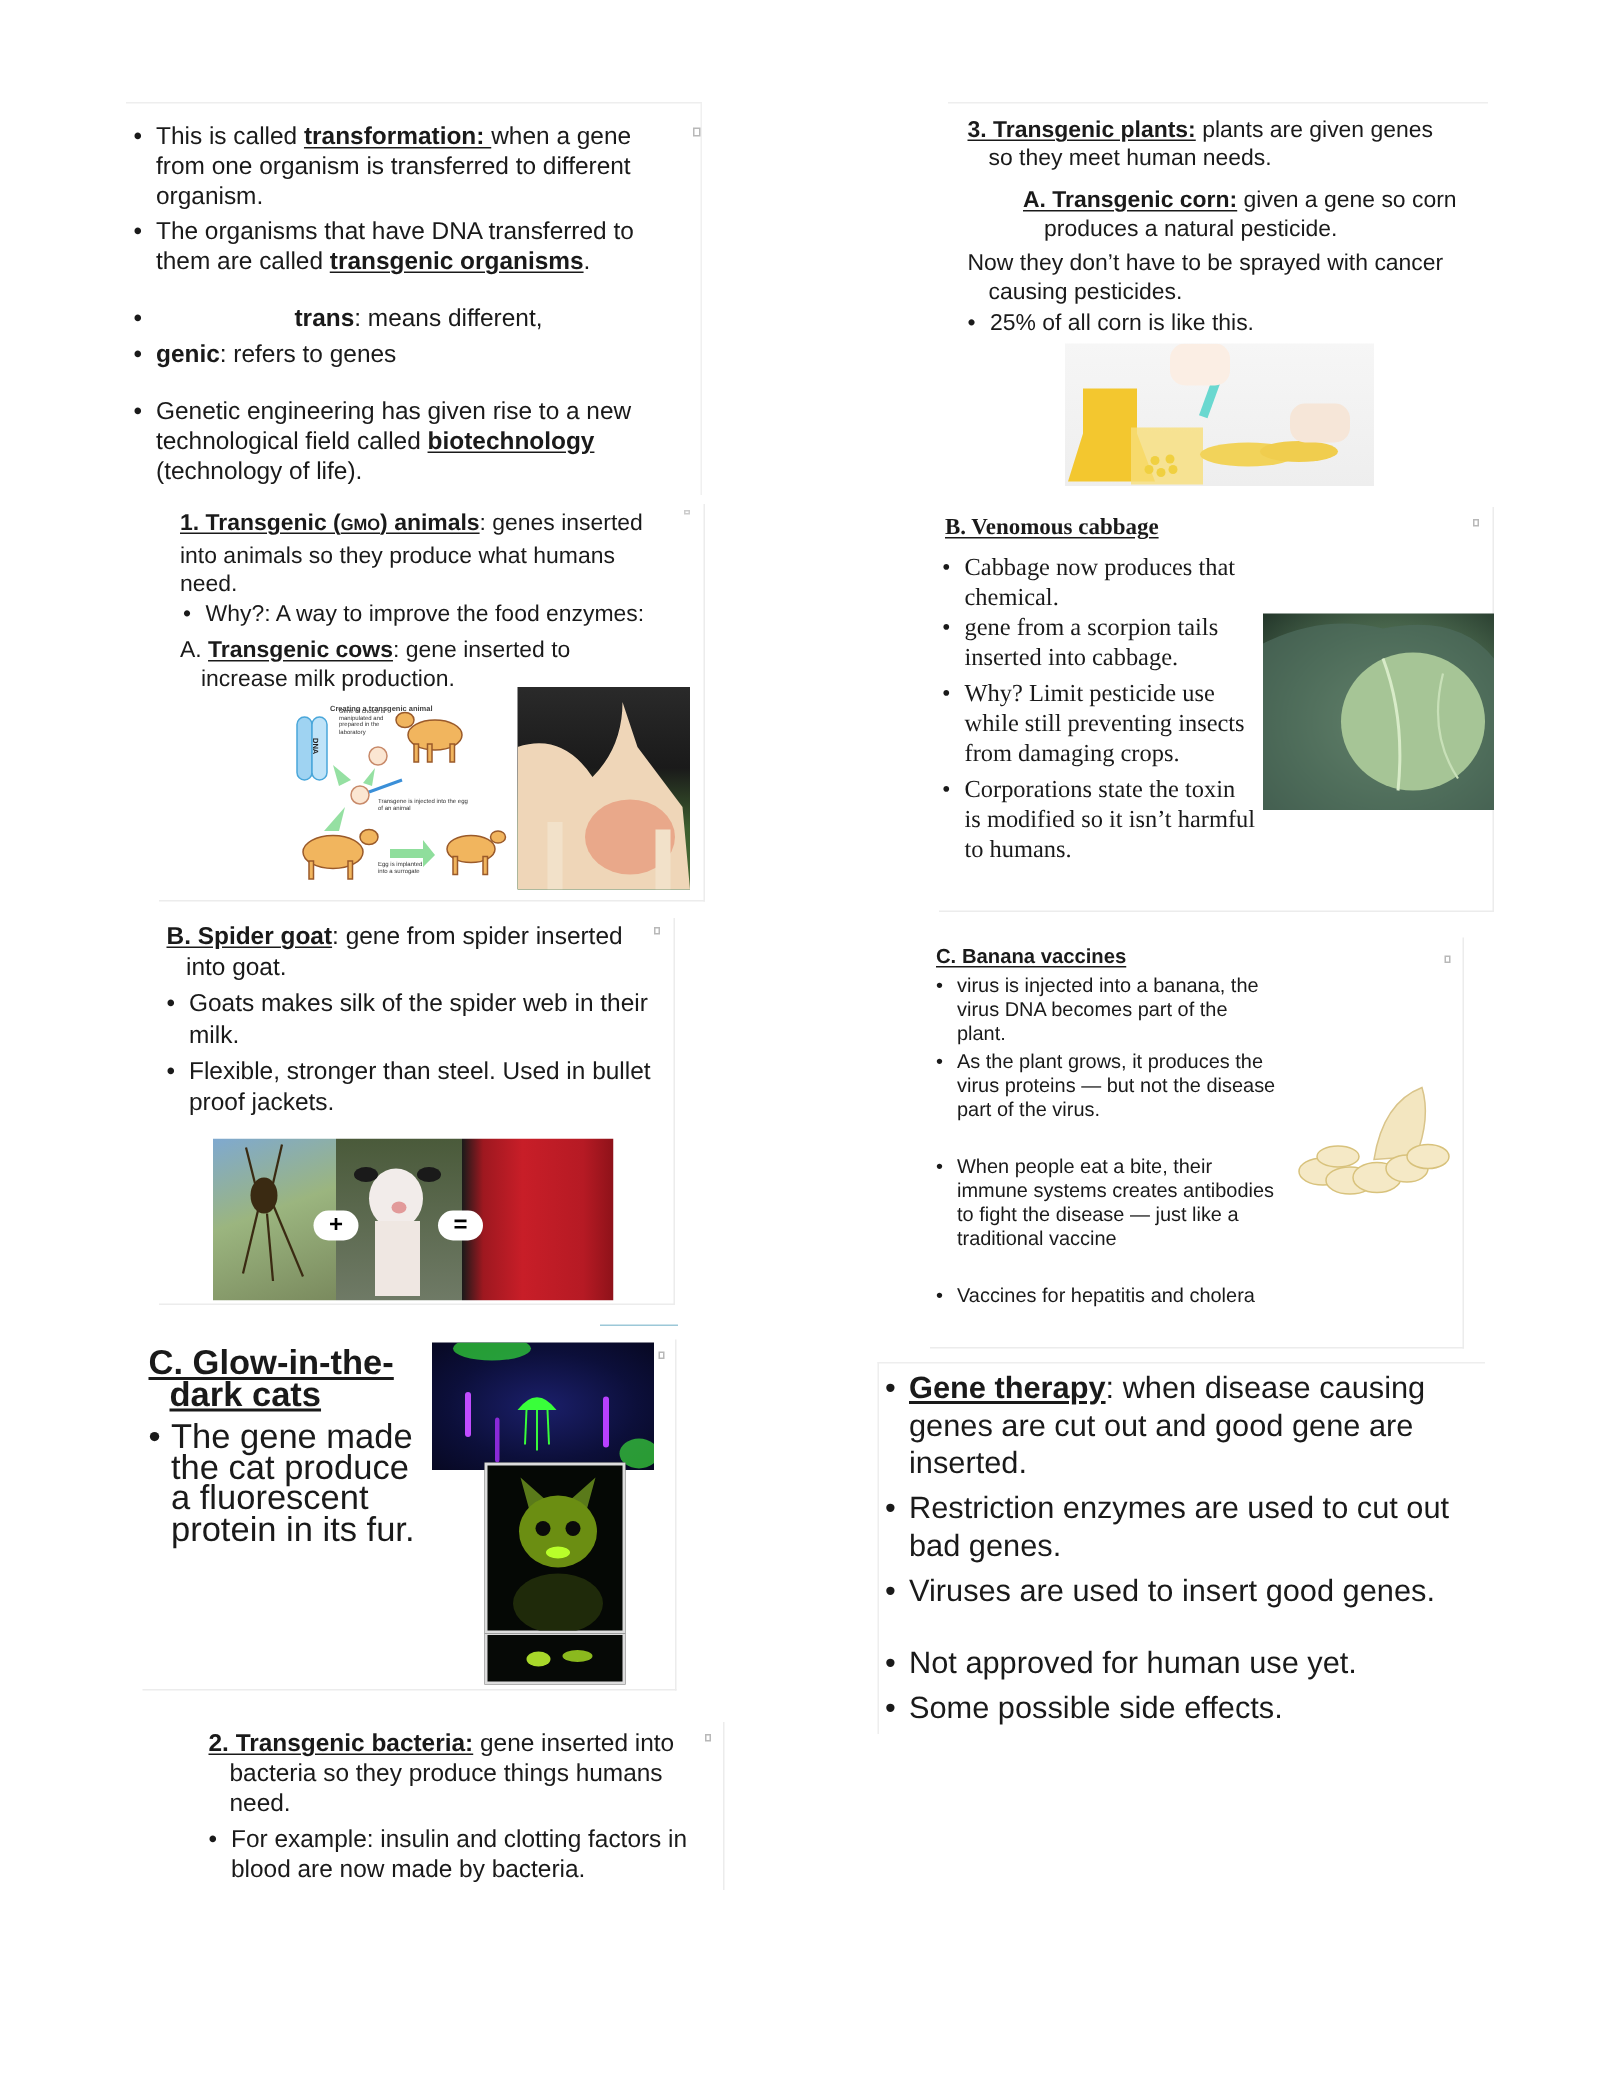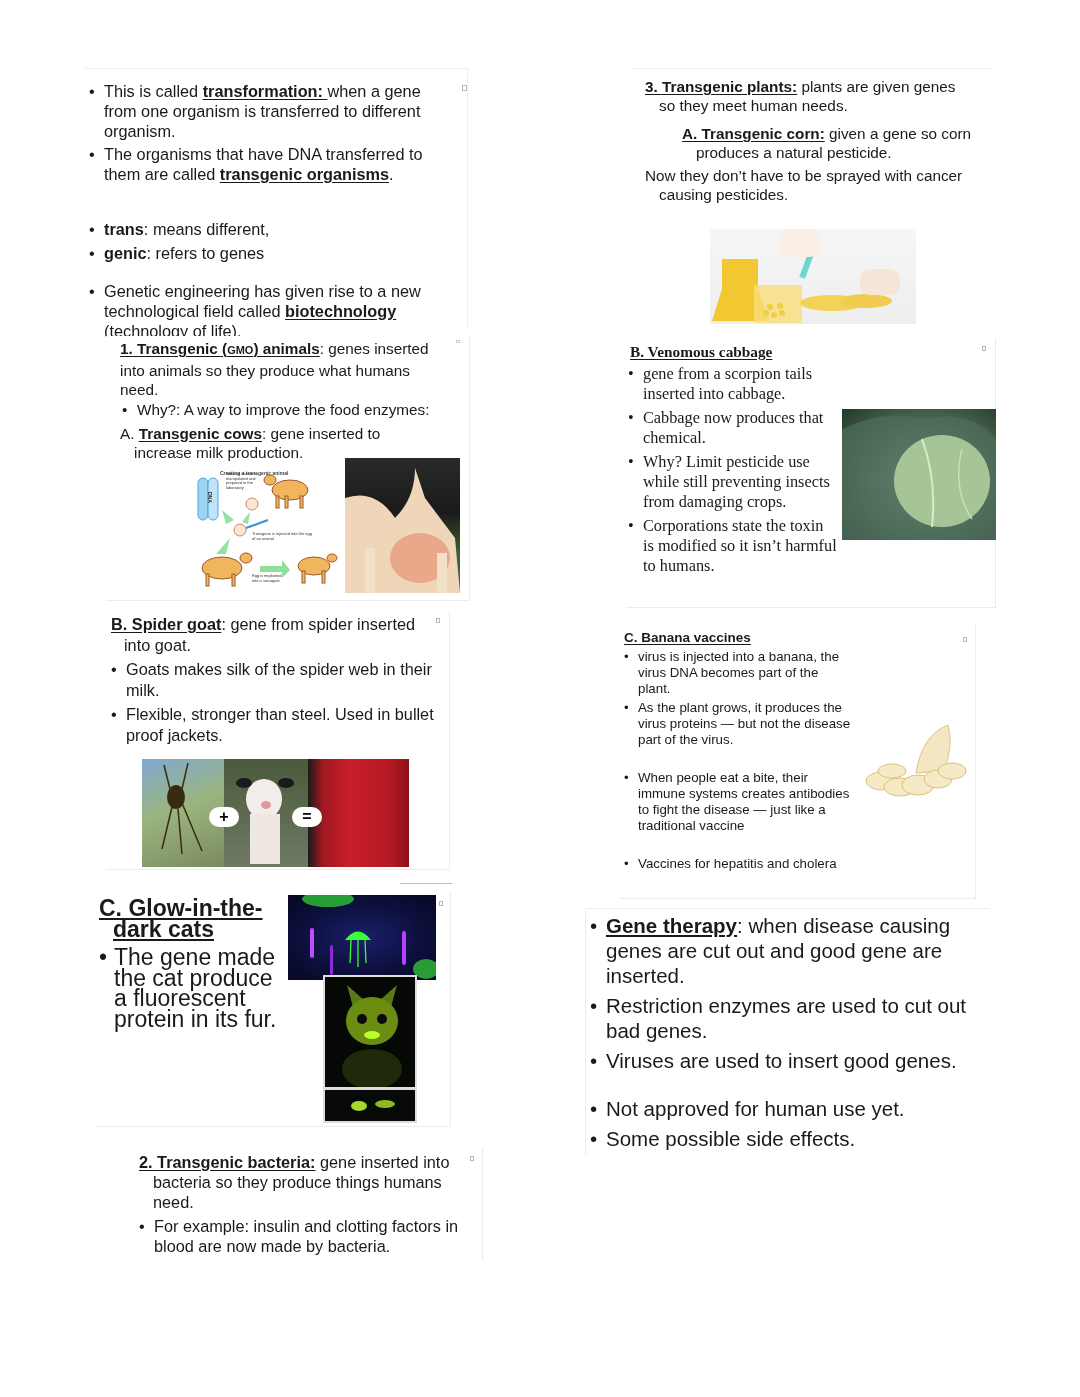--- a/index.html
+++ b/index.html
@@ -22,21 +22,21 @@
 
 <div class="slide topline" style="left:84px; top:68px; width:384px; height:262px; border-right:1px solid #f0f0f0; font-size:16.3px; line-height:20px;">
   <span class="marker" style="left:378px; top:16px;"></span>
   <ul class="bl" style="position:absolute; left:5px; top:12px; width:365px;">
     <li>
       <span>This is called </span><span class="u">transformation: </span><span> when a gene from one organism is transferred to different organism.</span>
     </li>
     <li style="margin-top:3px;">
       <span>The organisms that have DNA transferred to them are called </span><span class="u">transgenic organisms</span><span>.</span>
     </li>
-    <li style="margin-top:35px;">
+    <li style="margin-top:18px;text-align:center;">
       <span class="b">trans</span><span>: means different,</span>
     </li>
     <li style="margin-top:4px;">
       <span class="b">genic</span><span>: refers to genes</span>
     </li>
     <li style="margin-top:18px;">
       <span>Genetic engineering has given rise to a new technological field called </span><span class="u">biotechnology</span><span> (technology of life).</span>
     </li>
   </ul>
 </div>
@@ -195,20 +195,23 @@
 </div>
 
 <div class="slide topline" style="left:632px; top:68px; width:360px; height:258px; font-size:15.3px; line-height:19px;">
   <div style="position:absolute; left:13px; top:8px; width:330px; padding-left:14px; text-indent:-14px;">
     <span class="u">3. Transgenic plants:</span><span> plants are given genes so they meet human needs.</span>
   </div>
   <div style="position:absolute; left:13px; top:55px; width:345px; padding-left:14px; text-indent:-14px;margin-left:37px;">
     <span class="u">A. Transgenic corn:</span><span>  given a gene so corn produces a natural pesticide.</span>
   </div>
   <div style="position:absolute; left:13px; top:97px; width:330px; padding-left:14px; text-indent:-14px;">Now they don’t have to be sprayed with cancer causing pesticides.</div>
+  <ul class="bl" style="position:absolute; left:13px; top:137px; width:330px;">
+    <li>25% of all corn is like this.</li>
+  </ul>
   <div class="img" style="left:78px; top:160px; width:206px; height:95px; background:linear-gradient(180deg,#f6f6f6 0%,#eeeeee 100%);">
     <svg width="206" height="95">
       <path d="M12 30 L12 60 L2 92 L60 92 L48 60 L48 30 Z" fill="#f3c21a" opacity="0.9"></path>
       <path d="M44 56 L44 94 L92 94 L92 56 Z" fill="#f8df7a" opacity="0.8"></path>
       <g fill="#f0d040">
           <circle cx="56" cy="84" r="3"></circle>
           <circle cx="64" cy="86" r="3"></circle>
           <circle cx="72" cy="84" r="3"></circle>
           <circle cx="60" cy="78" r="3"></circle>
           <circle cx="70" cy="77" r="3"></circle>
@@ -219,22 +222,22 @@
       <rect x="70" y="0" width="40" height="28" rx="10" fill="#fbeee4"></rect>
       <rect x="150" y="40" width="40" height="26" rx="10" fill="#f6e6d8"></rect>
     </svg>
   </div>
 </div>
 
 <div class="slide bordered" style="left:626px; top:338px; width:370px; height:270px; font-size:16.3px; line-height:20px;font-family:Liberation Serif, serif;">
   <span class="marker" style="left:356px; top:8px; width:4px; height:5px;"></span>
   <div class="u" style="position:absolute; left:4px; top:4px; font-size:15.3px;">B. Venomous cabbage</div>
   <ul class="bl" style="position:absolute; left:2px; top:26px; width:210px;">
+    <li style="margin-top:4px;">Cabbage now produces that chemical.</li>
     <li>gene from a scorpion tails inserted into cabbage.</li>
-    <li style="margin-top:4px;">Cabbage now produces that chemical.</li>
     <li style="margin-top:4px;">Why? Limit pesticide use while still preventing insects from damaging crops.</li>
     <li style="margin-top:4px;">Corporations state the toxin is modified so it isn’t harmful to humans.</li>
   </ul>
   <div class="img" style="left:216px; top:71px; width:154px; height:131px; background:radial-gradient(ellipse at 55% 55%,#8fae86 0%,#4f6e52 55%,#23362a 100%);">
     <svg width="154" height="131">
       <path d="M0 20 Q40 0 80 10 Q130 0 154 30 L154 131 L0 131 Z" fill="#4e6c5e" opacity="0.7"></path>
       <ellipse cx="100" cy="72" rx="48" ry="46" fill="#a6c596"></ellipse>
       <path d="M80 30 Q95 70 90 118" stroke="#d8ebc8" stroke-width="2" fill="none"></path>
       <path d="M120 40 Q110 80 130 110" stroke="#c8e0b8" stroke-width="1.5" fill="none"></path>
     </svg>

